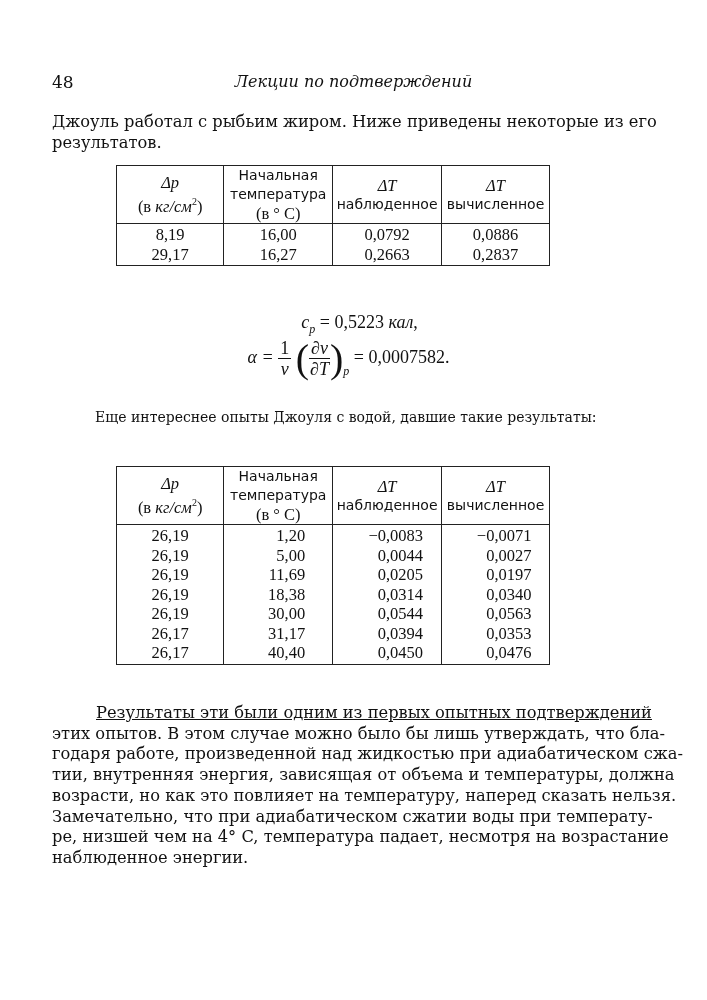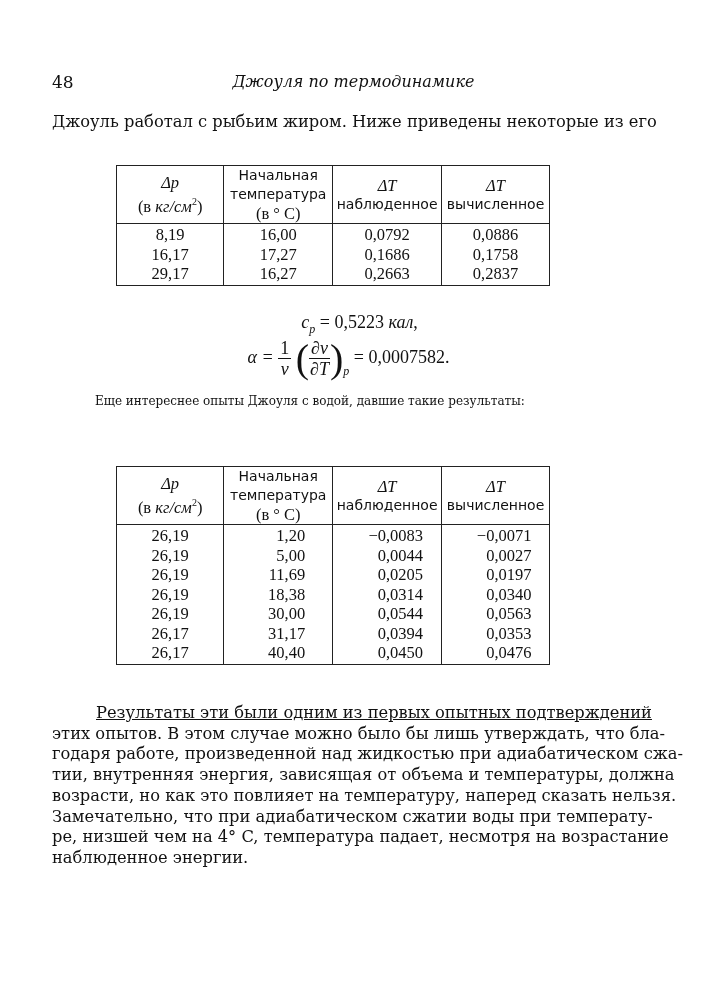--- a/index.html
+++ b/index.html
@@ -29,24 +29,25 @@
   .formula { left: 0; width: 707px; text-align: center; font-family: "Liberation Serif", "DejaVu Serif", serif; font-size: 18px; }
   .frac { display: inline-block; vertical-align: middle; text-align: center; }
   .frac .top { display: block; border-bottom: 1px solid #111; padding: 0 2px; line-height: 20px; }
   .frac .bot { display: block; line-height: 20px; }
   .paren { font-size: 40px; vertical-align: middle; font-weight: 100; }
 </style>
 </head>
 <body>
 
 <div class="abs page-num">48</div>
-<div class="abs running-head">Джоуля по термодинамике</div>
+<div class="abs running-head">Лекции по подтверждений</div>
 
 <div class="abs para" style="top:112px;">
   <span class="ln">Джоуль работал с рыбьим жиром. Ниже приведены некоторые из его</span>
+  <span class="ln last">результатов.</span>
 </div>
 
 <table class="dt" style="top:165px;">
   <thead>
     <tr style="height:57px;">
       <th style="width:107px;">
         <div class="h1 math-i">Δp</div>
         <div class="h1"><span>(в </span><span class="math-i">кг/см</span><sup style="font-size:10px;">2</sup><span>)</span></div>
       </th>
       <th style="width:108px;">
@@ -65,26 +66,20 @@
     </tr>
   </thead>
   <tbody>
     <tr>
       <td>8,19</td>
       <td>16,00</td>
       <td>0,0792</td>
       <td>0,0886</td>
     </tr>
     <tr>
-      <td>16,17</td>
-      <td>17,27</td>
-      <td>0,1686</td>
-      <td>0,1758</td>
-    </tr>
-    <tr>
       <td>29,17</td>
       <td>16,27</td>
       <td>0,2663</td>
       <td>0,2837</td>
     </tr>
   </tbody>
 </table>
 
 <div class="abs formula" style="top:312px; padding-left:12px; box-sizing:border-box;">
   <span class="math-i">c</span><sub class="math-i" style="font-size:12px;">p</sub><span> = 0,5223 </span><span class="math-i">кал</span><span>,</span>
@@ -94,21 +89,21 @@
   <span class="frac">
     <span class="top">1</span>
     <span class="bot math-i">v</span>
   </span>
   <span class="paren">(</span><span class="frac">
     <span class="top math-i">∂v</span>
     <span class="bot math-i">∂T</span>
   </span><span class="paren">)</span><sub class="math-i" style="font-size:12px; position:relative; top:8px;">p</sub><span> = 0,0007582.</span>
 </div>
 
-<div class="abs" style="left:95px; top:394px; font-size:12px;">Еще интереснее опыты Джоуля с водой, давшие такие результаты:</div>
+<div class="abs" style="left:95px; top:409px; font-size:14px;">Еще интереснее опыты Джоуля с водой, давшие такие результаты:</div>
 
 <table class="dt" style="top:466px;">
   <thead>
     <tr style="height:57px;">
       <th style="width:107px;">
         <div class="h1 math-i">Δp</div>
         <div class="h1"><span>(в </span><span class="math-i">кг/см</span><sup style="font-size:10px;">2</sup><span>)</span></div>
       </th>
       <th style="width:108px;">
         <div class="h1 sans">Начальная</div>

